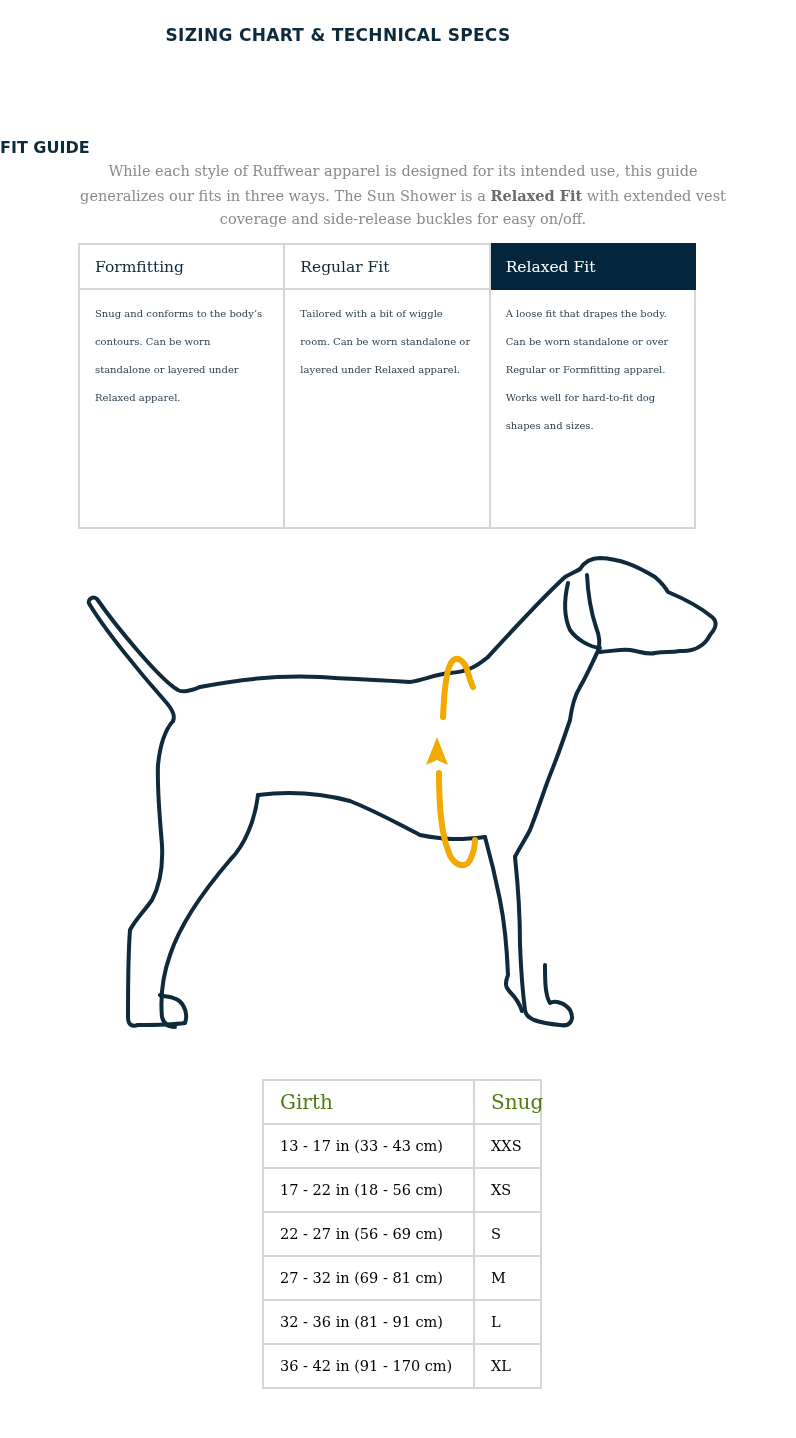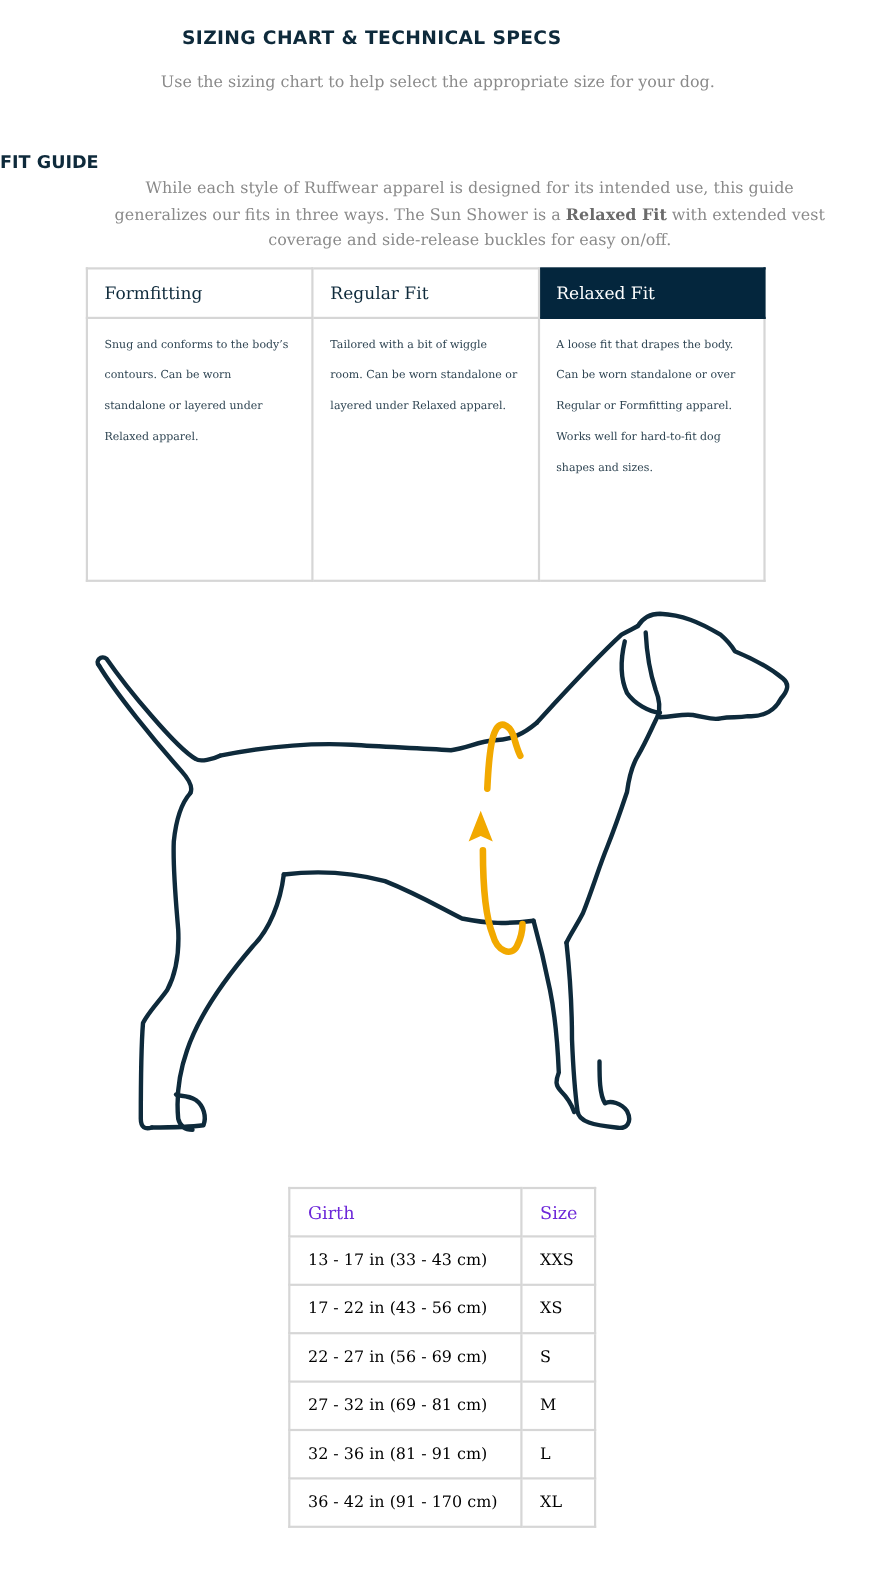--- a/index.html
+++ b/index.html
@@ -15,21 +15,21 @@
       position: absolute; top: 64px; left: 0; width: 796px; text-align: center;
       font-family: "DejaVu Serif", serif; font-size: 14.5px; line-height: 23px; color: #8a8a8a;
       font-weight: 300;
     }
     .fit-title {
       position: absolute; top: 138px; left: 0; width: 796px; text-align: left;
       font-family: "DejaVu Sans", sans-serif; font-weight: bold; font-size: 16px; color: #0e2a3b;
     }
     .fit-desc {
       position: absolute; top: 160px; left: 80px; width: 646px; text-align: center;
-      font-family: "DejaVu Serif", serif; font-size: 14.5px; line-height: 23.5px; color: #8a8a8a; margin-left: 24px;
+      font-family: "DejaVu Serif", serif; font-size: 14.5px; line-height: 23.5px; color: #8a8a8a;
     }
     .fit-desc b { color: #6b6b6b; font-weight: bold; }
 
     table.fit-table {
       position: absolute; top: 243px; left: 78px; width: 618px; height: 286px;
       border-collapse: collapse; table-layout: fixed;
     }
     table.fit-table td, table.fit-table th {
       border: 2px solid #d6d6d6; vertical-align: top; text-align: left;
     }
@@ -46,31 +46,30 @@
     .dog-figure { position: absolute; top: 555px; left: 80px; width: 650px; height: 500px; }
 
     table.size-table {
       position: absolute; top: 1079px; left: 262px; width: 280px;
       border-collapse: collapse; table-layout: fixed;
     }
     table.size-table th, table.size-table td {
       border: 2px solid #d6d6d6; height: 44px; padding: 0 16px; text-align: left;
       font-family: "DejaVu Serif", serif; vertical-align: middle;
     }
-    table.size-table th { font-weight: normal; font-size: 16px; color: #6d28d9; }
+    table.size-table th { font-weight: normal; font-size: 20px; color: #4d7c0f; }
     table.size-table td { font-size: 14.5px; color: #000000; }
     table.size-table .col-girth { width: 211px; }
   </style>
 </head>
 <body>
 
 <h1 class="page-title">SIZING CHART &amp; TECHNICAL SPECS</h1>
 
 <div class="intro">
-  <div>Use the sizing chart to help select the appropriate size for your dog.</div>
 </div>
 
 <h2 class="fit-title">FIT GUIDE</h2>
 
 <p class="fit-desc"><span>While each style of Ruffwear apparel is designed for its intended use, this guide generalizes our fits in three ways. The Sun Shower is a </span><b>Relaxed Fit</b><span> with extended vest coverage and side-release buckles for easy on/off.</span></p>
 
 <table class="fit-table">
   <tbody>
       <tr>
     <th>Formfitting</th>
@@ -121,28 +120,28 @@
       <path d="M359,218 C359,250 362,280 368,295 C372,310 385,315 390,305 C395,295 395,285 395,285"></path>
     </g>
     <path d="M357,182 L346,210 L357,205 L368,210 Z" fill="#f2a900"></path>
   </svg>
 </div>
 
 <table class="size-table">
   <tbody>
       <tr>
     <th class="col-girth">Girth</th>
-    <th>Size</th>
+    <th>Snug</th>
   </tr>
   <tr>
     <td>13 - 17 in (33 - 43 cm)</td>
     <td>XXS</td>
   </tr>
   <tr>
-    <td>17 - 22 in (43 - 56 cm)</td>
+    <td>17 - 22 in (18 - 56 cm)</td>
     <td>XS</td>
   </tr>
   <tr>
     <td>22 - 27 in (56 - 69 cm)</td>
     <td>S</td>
   </tr>
   <tr>
     <td>27 - 32 in (69 - 81 cm)</td>
     <td>M</td>
   </tr>

